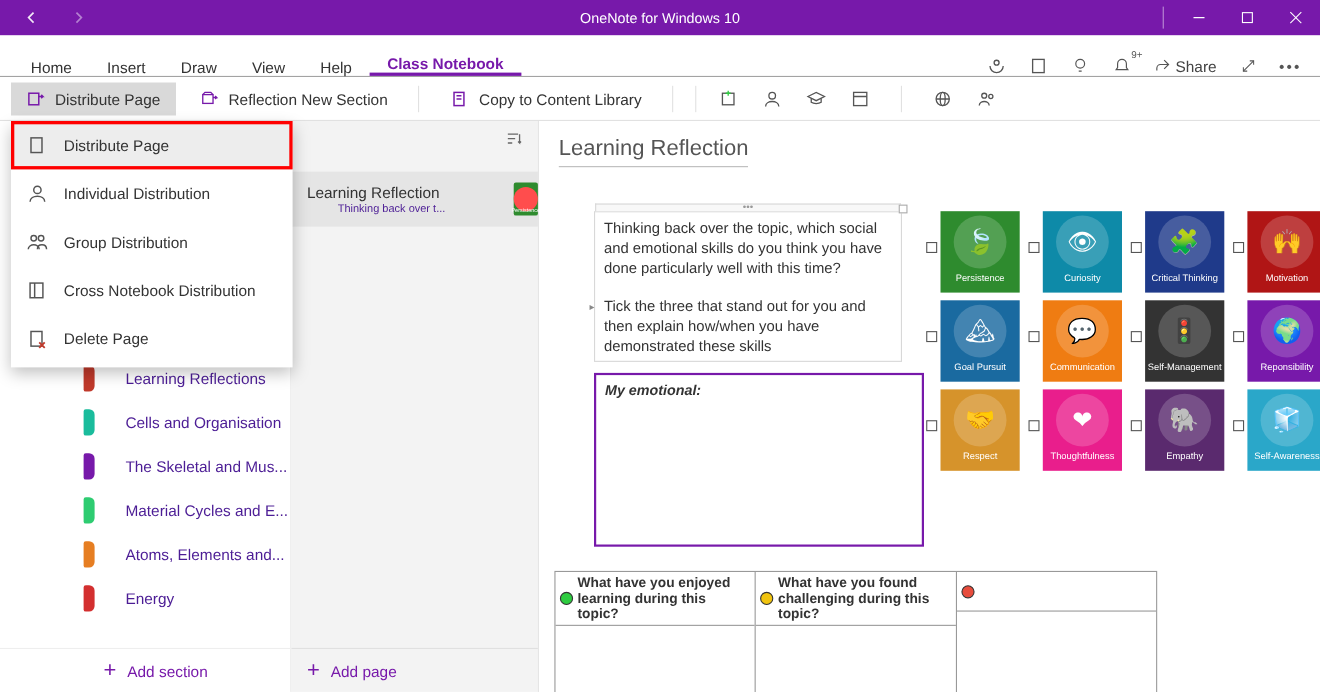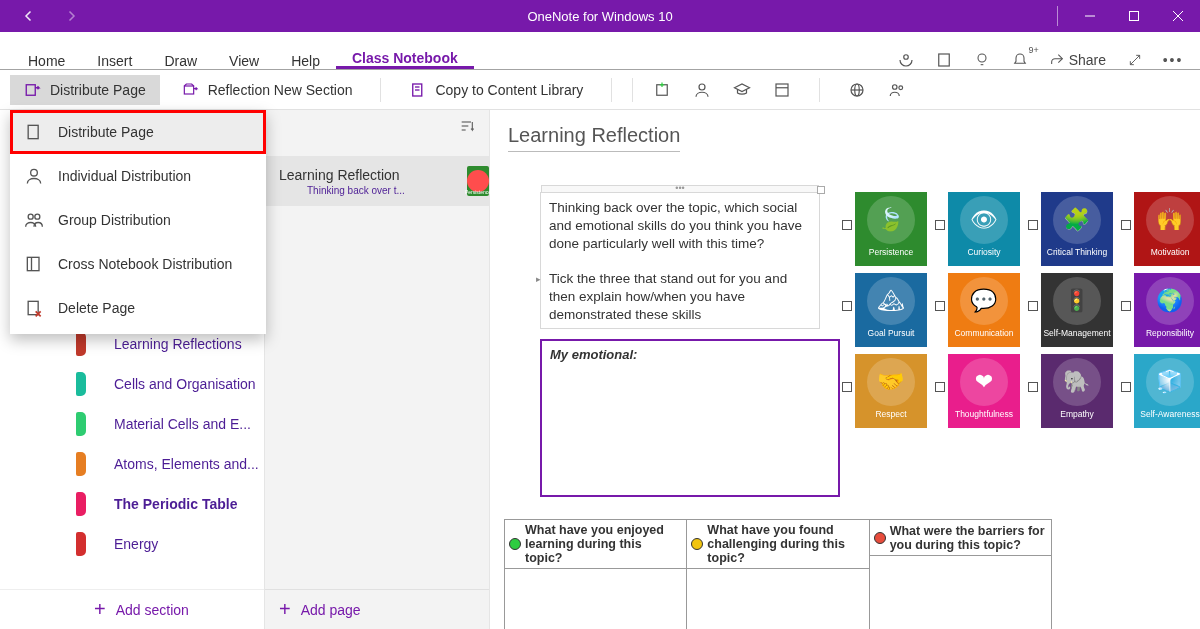--- a/index.html
+++ b/index.html
@@ -267,30 +267,30 @@
     <div id="sections-list">
         <div class="section-item">
           <div class="tab" style="background:#c0392b"></div>
           <span class="lbl">Learning Reflections</span>
         </div>
         <div class="section-item">
           <div class="tab" style="background:#1abc9c"></div>
           <span class="lbl">Cells and Organisation</span>
         </div>
         <div class="section-item">
+          <div class="tab" style="background:#7719AA"></div>
+          <span class="lbl">The Skeletal and Mus...</span>
+        </div>
+        <div class="section-item">
           <div class="tab" style="background:#2ecc71"></div>
-          <span class="lbl">Material Cells and E...</span>
+          <span class="lbl">Material Cycles and E...</span>
         </div>
         <div class="section-item">
           <div class="tab" style="background:#e67e22"></div>
           <span class="lbl">Atoms, Elements and...</span>
-        </div>
-        <div class="section-item bold">
-          <div class="tab" style="background:#e91e63"></div>
-          <span class="lbl">The Periodic Table</span>
         </div>
         <div class="section-item">
           <div class="tab" style="background:#d32f2f"></div>
           <span class="lbl">Energy</span>
         </div>
       </div>
     <div style="flex:1"></div>
     <div class="add-row">
       <span class="plus">+</span>
       <span>Add section</span>
@@ -443,21 +443,20 @@
         <div class="qcol">
           <div class="qhead">
       <div class="dot" style="background:#f1c40f"></div>
       <span>What have you found challenging during this topic?</span>
           </div>
     <div class="qbody"></div>
         </div>
         <div class="qcol">
           <div class="qhead">
       <div class="dot" style="background:#e74c3c"></div>
-      <span>What were the barriers for you during this topic?</span>
           </div>
     <div class="qbody"></div>
         </div>
       </div>
   </div>
 
   <div class="ctx-menu" id="ctx-menu">
       <div class="ctx-item active highlight">
         <span class="ic">
           <svg width="20" height="20" viewBox="0 0 24 24" fill="none" stroke="#555" stroke-width="1.6">

